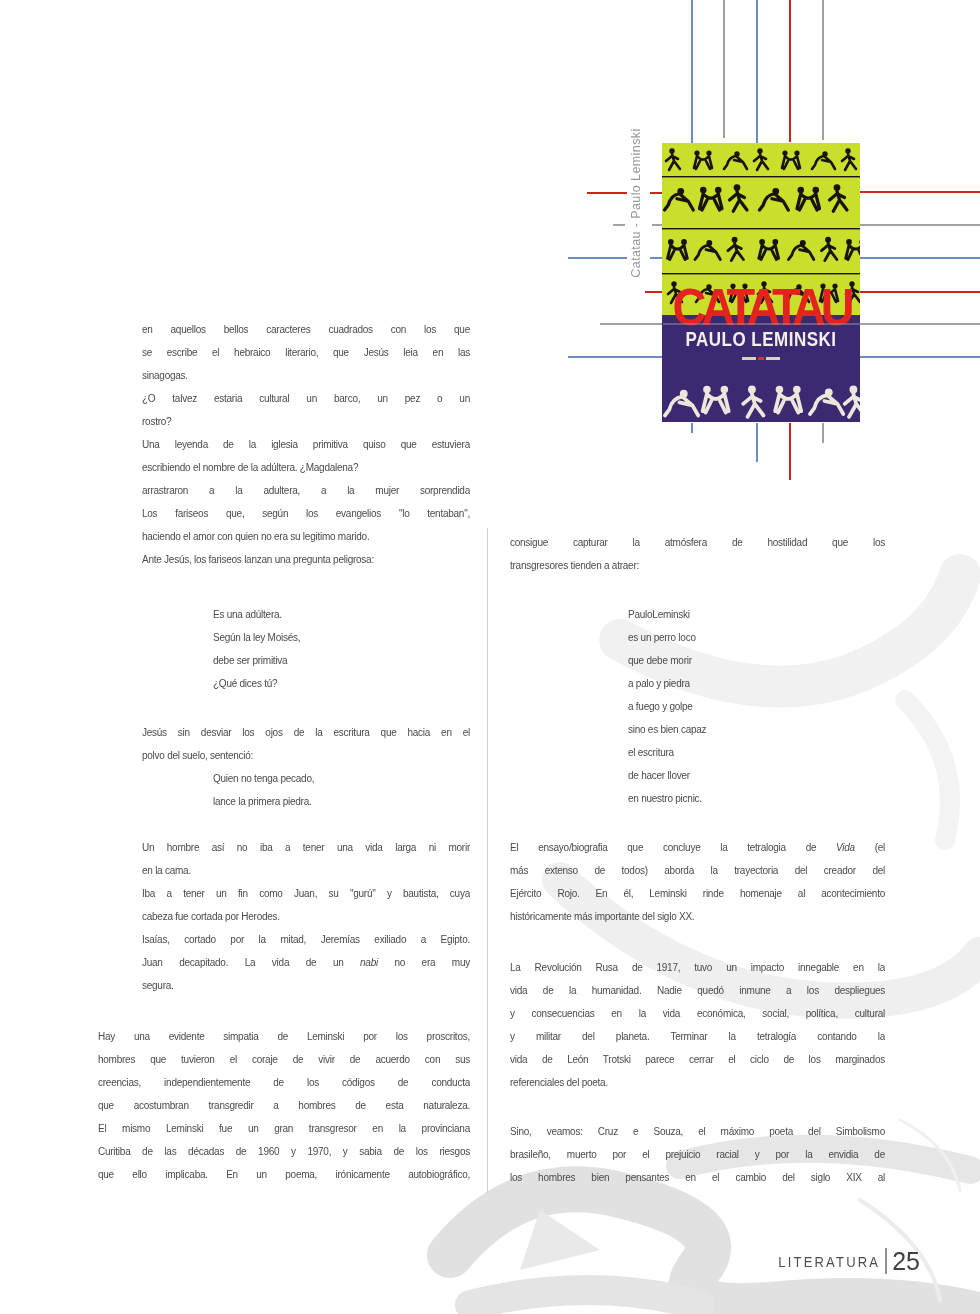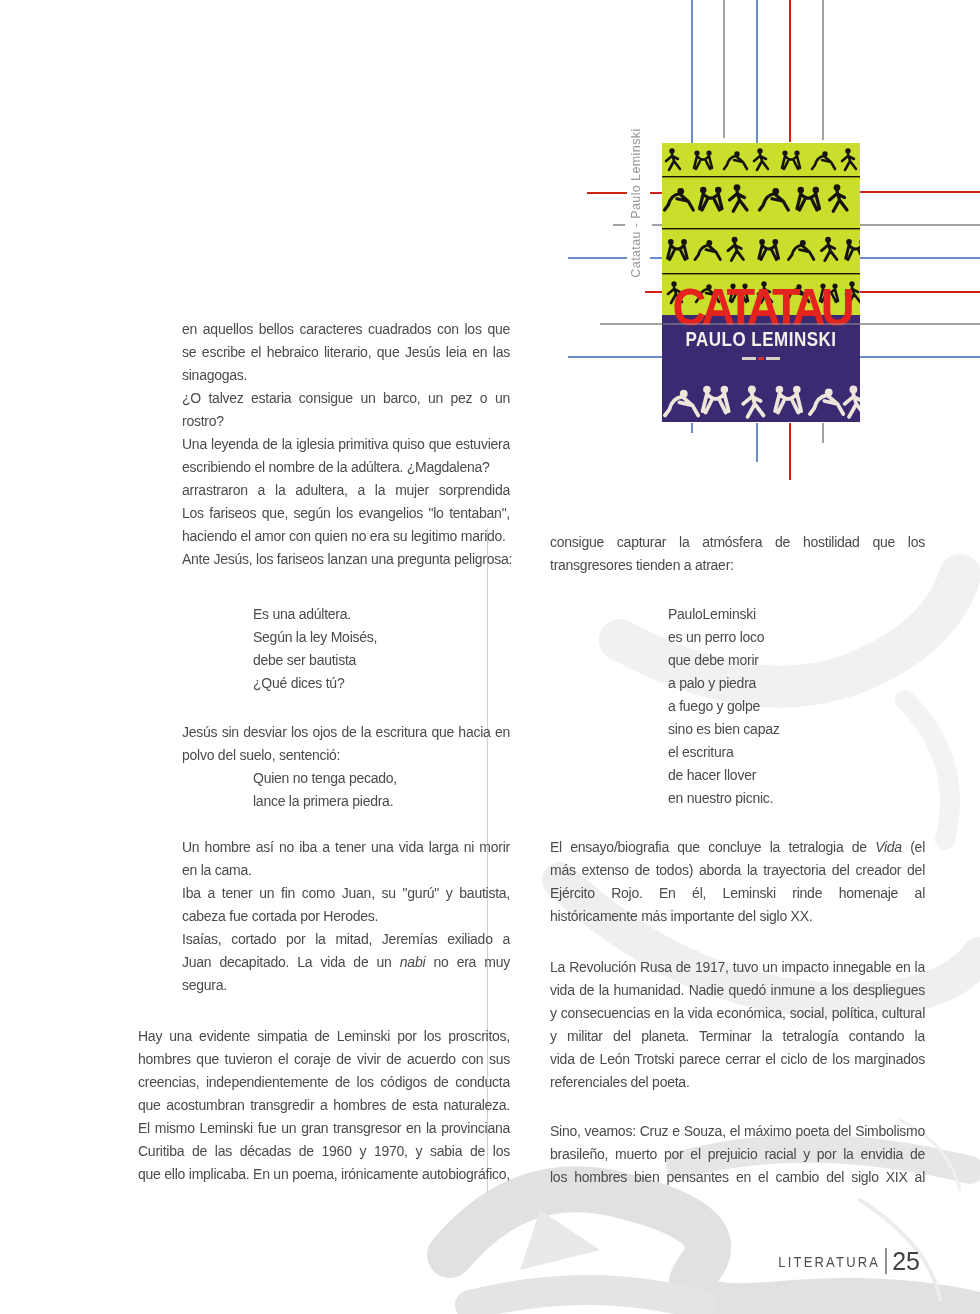--- a/index.html
+++ b/index.html
@@ -41,21 +41,21 @@
     font-size:17px;font-weight:700;color:#f3f0ea;text-align:center;
     letter-spacing:.5px;transform:scaleY(1.15);transform-origin:center top;
     font-stretch:condensed;white-space:nowrap;
   }
   .cov-caption{position:absolute;left:0;top:213px;width:198px;z-index:3;text-align:center;line-height:4px;}
   .cov-caption i{display:inline-block;height:3px;margin:0 1px;vertical-align:middle;}
   .cap-w{background:#d8d3c6;width:14px;}
   .cap-r{background:#d3352c;width:6px;}
   .cov-bottom{position:absolute;left:0;bottom:0;}
   
-  .col{position:absolute;font-size:14px;line-height:23px;letter-spacing:-.25px;font-stretch:condensed;margin-left:40px;}
+  .col{position:absolute;font-size:10px;line-height:23px;letter-spacing:-.25px;font-stretch:condensed;}
   .col .ln{height:23px;white-space:nowrap;}
   .col .ln.just{text-align:justify;text-align-last:justify;white-space:normal;height:23px;overflow:hidden;}
   .blk{margin:0;}
   .ind{margin-left:44px;width:328px;}
   .verse-l{margin-left:115px;}
   .verse-r{margin-left:118px;}
   .mt23{margin-top:23px;} .mt26{margin-top:26px;} .mt28{margin-top:28px;} .mt32{margin-top:32px;}
   .col-div{position:absolute;left:487px;top:528px;width:1px;height:665px;background:#cfcfcf;}
   
   .footer{position:absolute;left:700px;top:1244px;width:220px;height:34px;display:flex;align-items:center;justify-content:flex-end;gap:5px;}
@@ -200,39 +200,39 @@
 
   <div class="col-div"></div>
 
   <div class="col" style="left:98px;top:318px;width:372px;">
     <div class="blk ind">
         <div class="ln just"><span>en aquellos bellos caracteres cuadrados con los que</span></div>
         <div class="ln just"><span>se escribe el hebraico literario, que Jesús leia en las</span></div>
         <div class="ln"><span>sinagogas.</span></div>
       </div>
     <div class="blk ind">
-        <div class="ln just"><span>¿O talvez estaria consigue un barco, un pez o un</span></div>
+        <div class="ln just"><span>¿O talvez estaria cultural un barco, un pez o un</span></div>
         <div class="ln"><span>rostro?</span></div>
       </div>
     <div class="blk ind">
         <div class="ln just"><span>Una leyenda de la iglesia primitiva quiso que estuviera</span></div>
         <div class="ln"><span>escribiendo el nombre de la adúltera. ¿Magdalena?</span></div>
       </div>
     <div class="blk ind">
         <div class="ln just"><span>arrastraron a la adultera, a la mujer sorprendida</span></div>
         <div class="ln just"><span>Los fariseos que, según los evangelios "lo tentaban",</span></div>
         <div class="ln"><span>haciendo el amor con quien no era su legitimo marido.</span></div>
       </div>
     <div class="blk ind">
         <div class="ln"><span>Ante Jesús, los fariseos lanzan una pregunta peligrosa:</span></div>
       </div>
     <div class="blk verse-l mt32">
         <div class="ln"><span>Es una adúltera.</span></div>
         <div class="ln"><span>Según la ley Moisés,</span></div>
-        <div class="ln"><span>debe ser bautista</span></div>
+        <div class="ln"><span>debe ser primitiva</span></div>
         <div class="ln"><span>¿Qué dices tú?</span></div>
       </div>
     <div class="blk ind mt26">
         <div class="ln just"><span>Jesús sin desviar los ojos de la escritura que hacia en el</span></div>
         <div class="ln"><span>polvo del suelo, sentenció:</span></div>
       </div>
     <div class="blk verse-l">
         <div class="ln"><span>Quien no tenga pecado,</span></div>
         <div class="ln"><span>lance la primera piedra.</span></div>
       </div>

